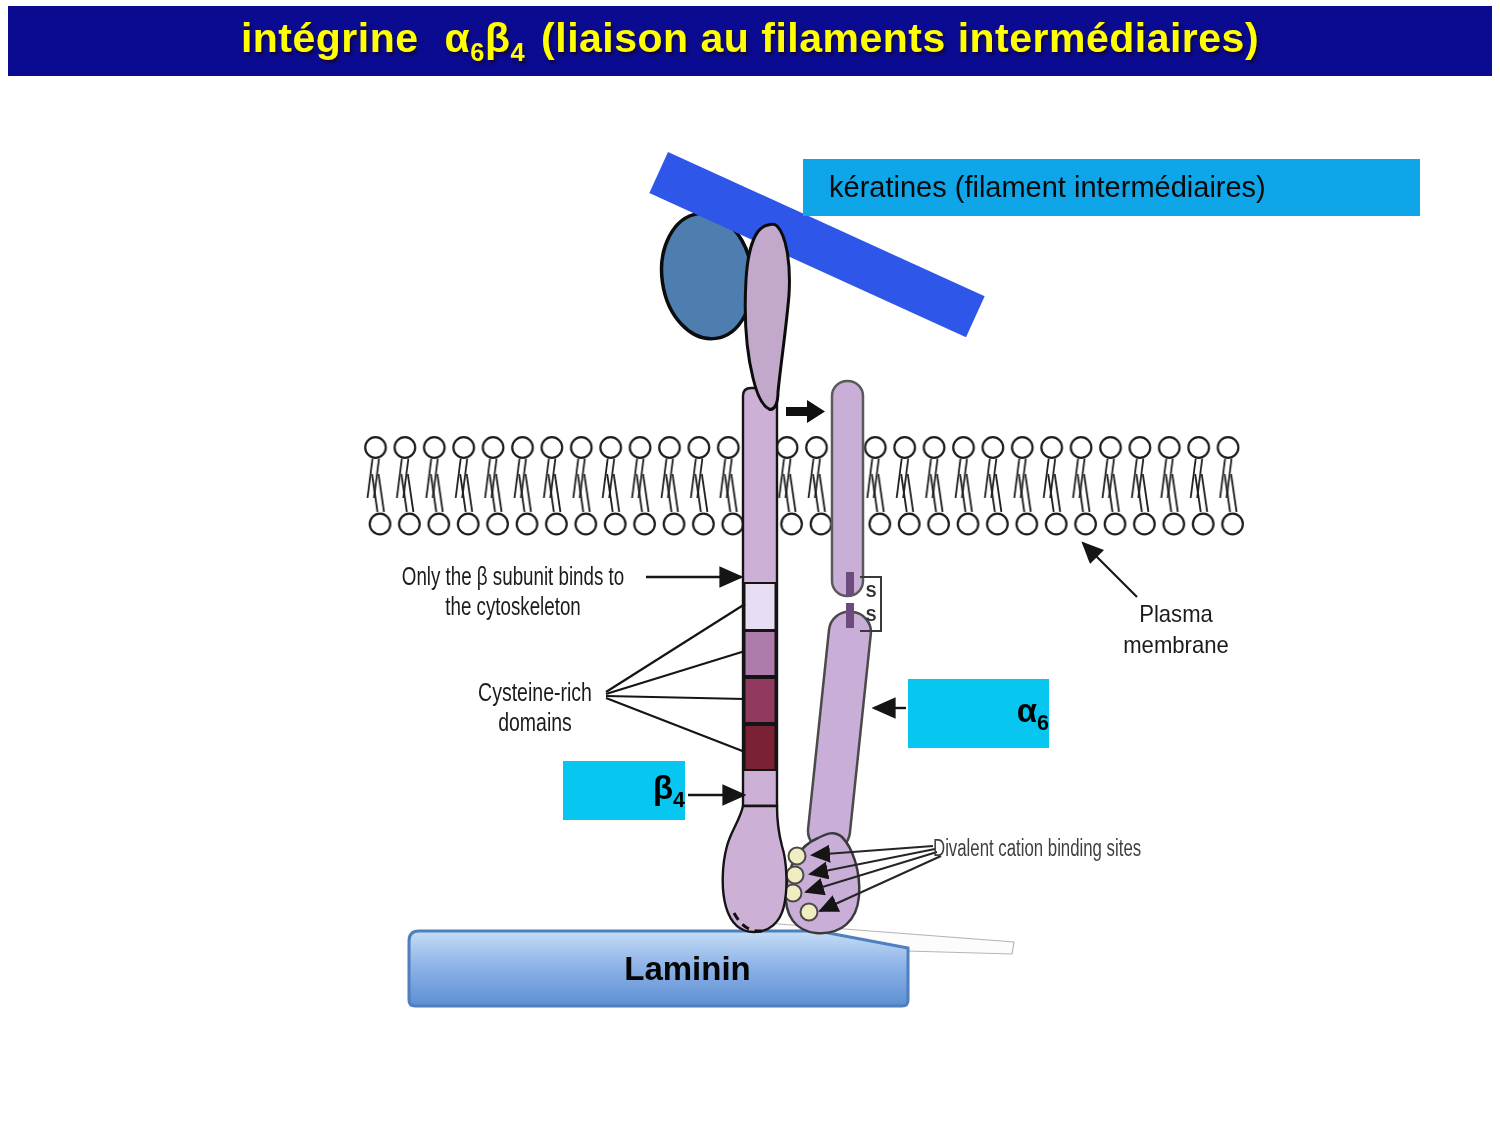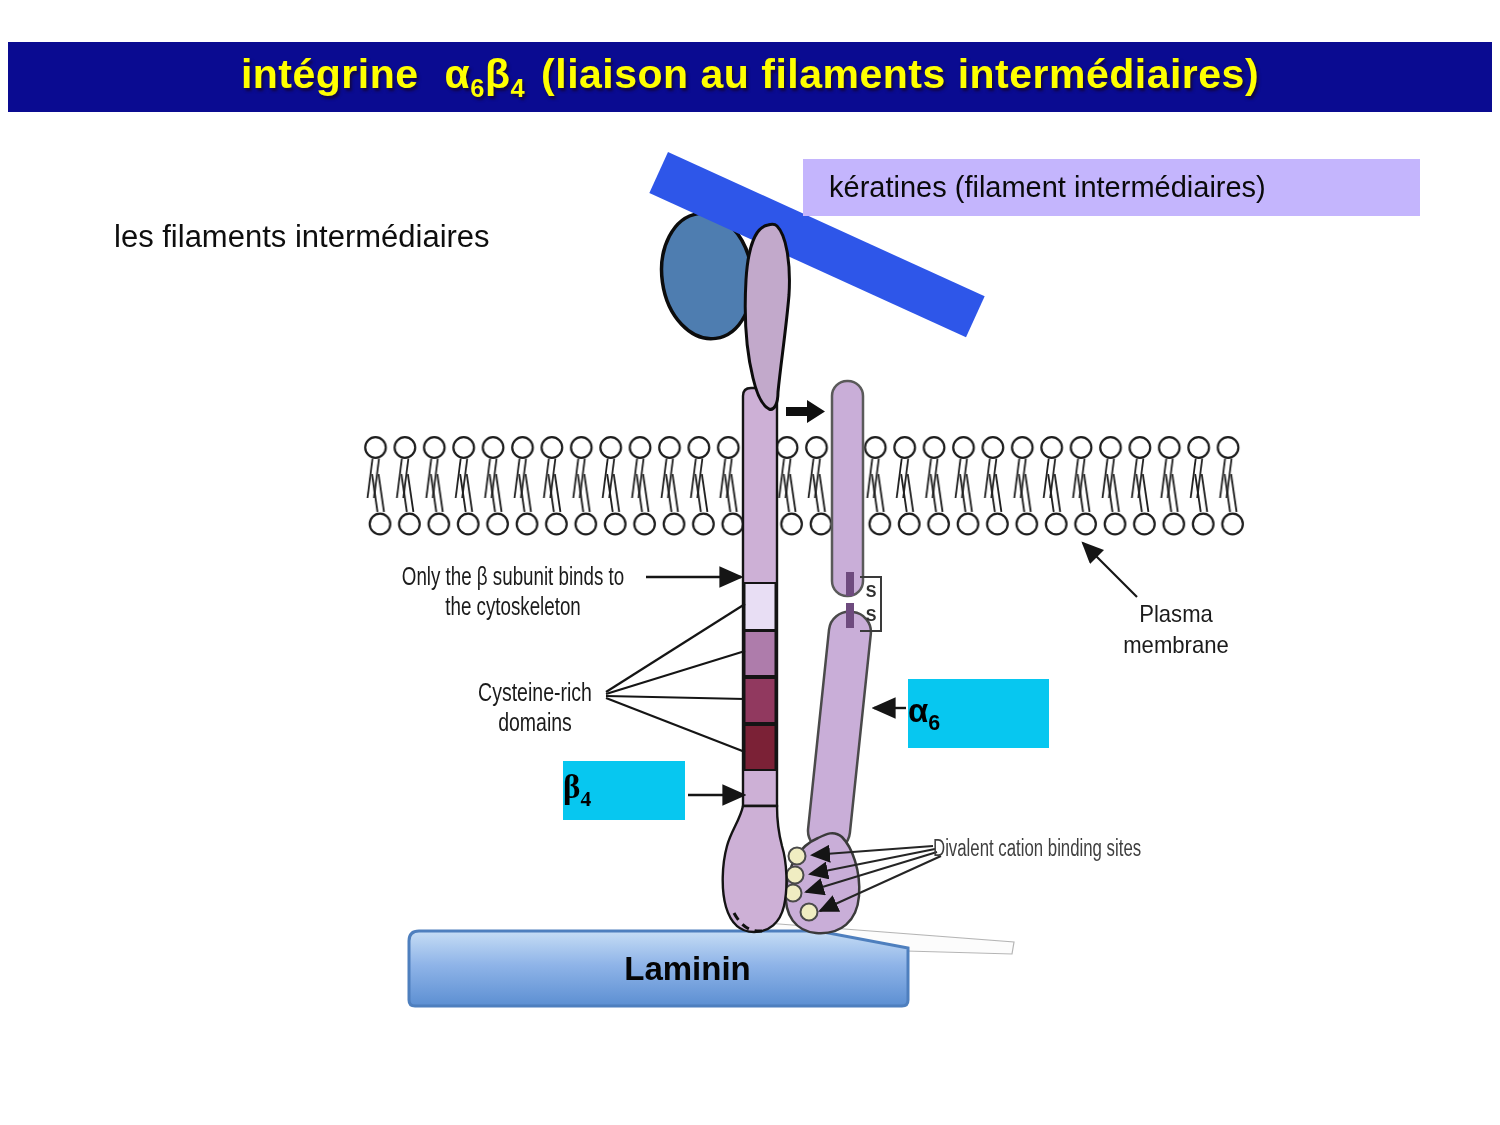--- a/index.html
+++ b/index.html
@@ -1,21 +1,21 @@
 <!DOCTYPE html>
 <html><head>
 <meta charset="utf-8">
 <style>
   html,body{margin:0;padding:0;background:#fff;}
   body{width:1500px;height:1125px;position:relative;overflow:hidden;
        font-family:"Liberation Sans",sans-serif;}
   .abs{position:absolute;}
   
   .banner{left:8px;top:6px;width:1484px;height:70px;display:flex;
-          align-items:center;justify-content:center;margin-top:36px;}
+          align-items:center;justify-content:center;}
   .banner .t{font-size:41px;font-weight:bold;letter-spacing:.5px;
              text-shadow:2px 3px 3px rgba(25,0,0,.55);white-space:nowrap;}
   .banner .t sub{font-size:.62em;}
   .banner .gap1{display:inline-block;width:26px;}
   .banner .gap2{display:inline-block;width:16px;}
   
   .intro{left:114px;top:182px;font-size:31px;line-height:48px;color:#0e0e0e;}
   .intro span{display:block;white-space:nowrap;}
   
   .keratin-box{left:803px;top:159px;width:617px;height:57px;display:flex;
@@ -25,21 +25,21 @@
   .fig-label{color:#1b1b1b;text-align:center;white-space:nowrap;}
   #only-beta{left:343px;top:561px;width:340px;font-size:25px;line-height:30px;
              transform:scaleX(.75);}
   #cysteine{left:450px;top:677px;width:170px;font-size:25px;line-height:30px;
             transform:scaleX(.78);}
   #plasma{left:1116px;top:598px;width:120px;font-size:24px;line-height:31px;
           transform:scaleX(.92);}
   #divalent{left:933px;top:835px;width:340px;font-size:23px;text-align:left;
             color:#3f3f3f;transform:scaleX(.73);transform-origin:left center;}
   
-  .cyan-box{display:flex;align-items:center;justify-content:flex-start;
+  .cyan-box{display:flex;align-items:center;justify-content:flex-end;
             font-weight:bold;font-size:33px;color:#000;}
   .cyan-box sub{font-size:.65em;}
   #alpha6-box{left:908px;top:679px;width:141px;height:69px;}
   #beta4-box{left:563px;top:761px;width:122px;height:59px;}
   
   #laminin-text{left:409px;top:932px;width:557px;height:74px;display:flex;
                 align-items:center;justify-content:center;font-size:33px;
                 font-weight:bold;color:#050505;}
   svg{position:absolute;left:0;top:0;}
   svg text{font-family:"Liberation Sans",sans-serif;}
@@ -131,24 +131,23 @@
   <line x1="941" y1="856" x2="820" y2="911" stroke="#252525" stroke-width="2" marker-end="url(#ah)"></line>
 </svg>
 
 <header class="abs banner" style="background-color: rgb(10, 11, 145);">
   <div class="t" style="color: rgb(255, 255, 0);">
     <span>intégrine</span><span class="gap1"></span><span>α</span><sub>6</sub><span>β</span><sub>4</sub><span class="gap2"></span><span>(liaison au filaments intermédiaires)</span>
   </div>
 </header>
 
 <p class="abs intro">
-  <span>les filaments intermédiaires</span>
 </p>
 
-<div class="abs keratin-box" style="background-color: #c4b5fd;">
+<div class="abs keratin-box" style="background-color: #0ea5e9;">
   <span>kératines (filament intermédiaires)</span>
 </div>
 
 <div class="abs fig-label" id="only-beta">
   <span>Only the β subunit binds to</span><br>
   <span>the cytoskeleton</span>
 </div>
 
 <div class="abs fig-label" id="cysteine">
   <span>Cysteine-rich</span><br>
@@ -161,19 +160,19 @@
 </div>
 
 <div class="abs fig-label" id="divalent">
   <span>Divalent cation binding sites</span>
 </div>
 
 <div class="abs cyan-box" id="alpha6-box" style="background-color: rgb(7, 199, 240);">
   <span><span>α</span><sub>6</sub></span>
 </div>
 
-<div class="abs cyan-box" id="beta4-box" style="background-color: rgb(7, 199, 240); font-family: Liberation Serif, serif;">
+<div class="abs cyan-box" id="beta4-box" style="background-color: rgb(7, 199, 240);">
   <span><span>β</span><sub>4</sub></span>
 </div>
 
 <div class="abs" id="laminin-text">
   <span>Laminin</span>
 </div>
 
 </body></html>

